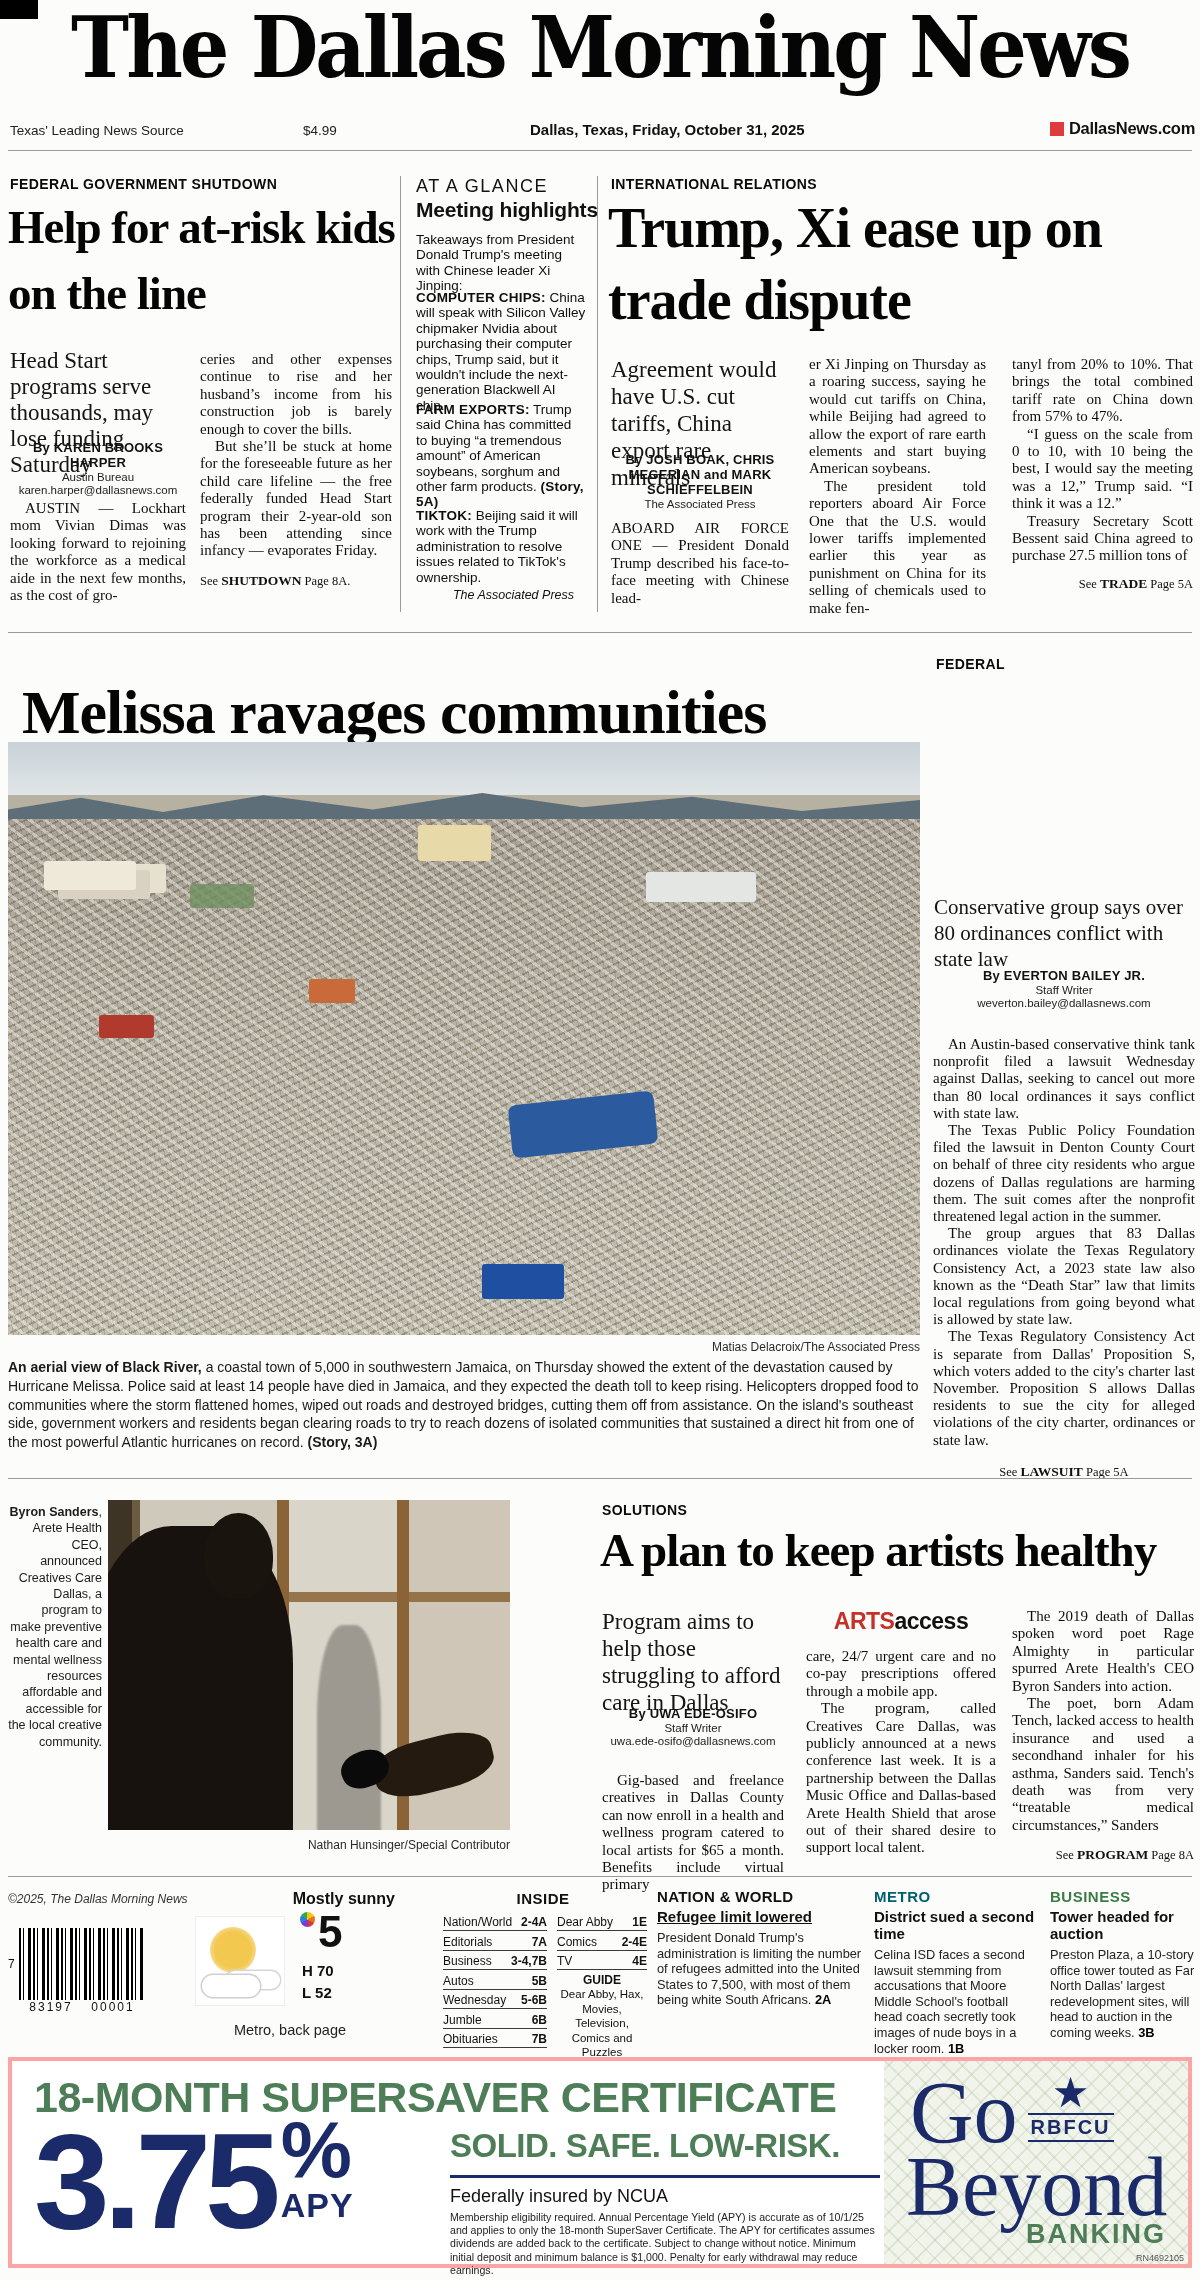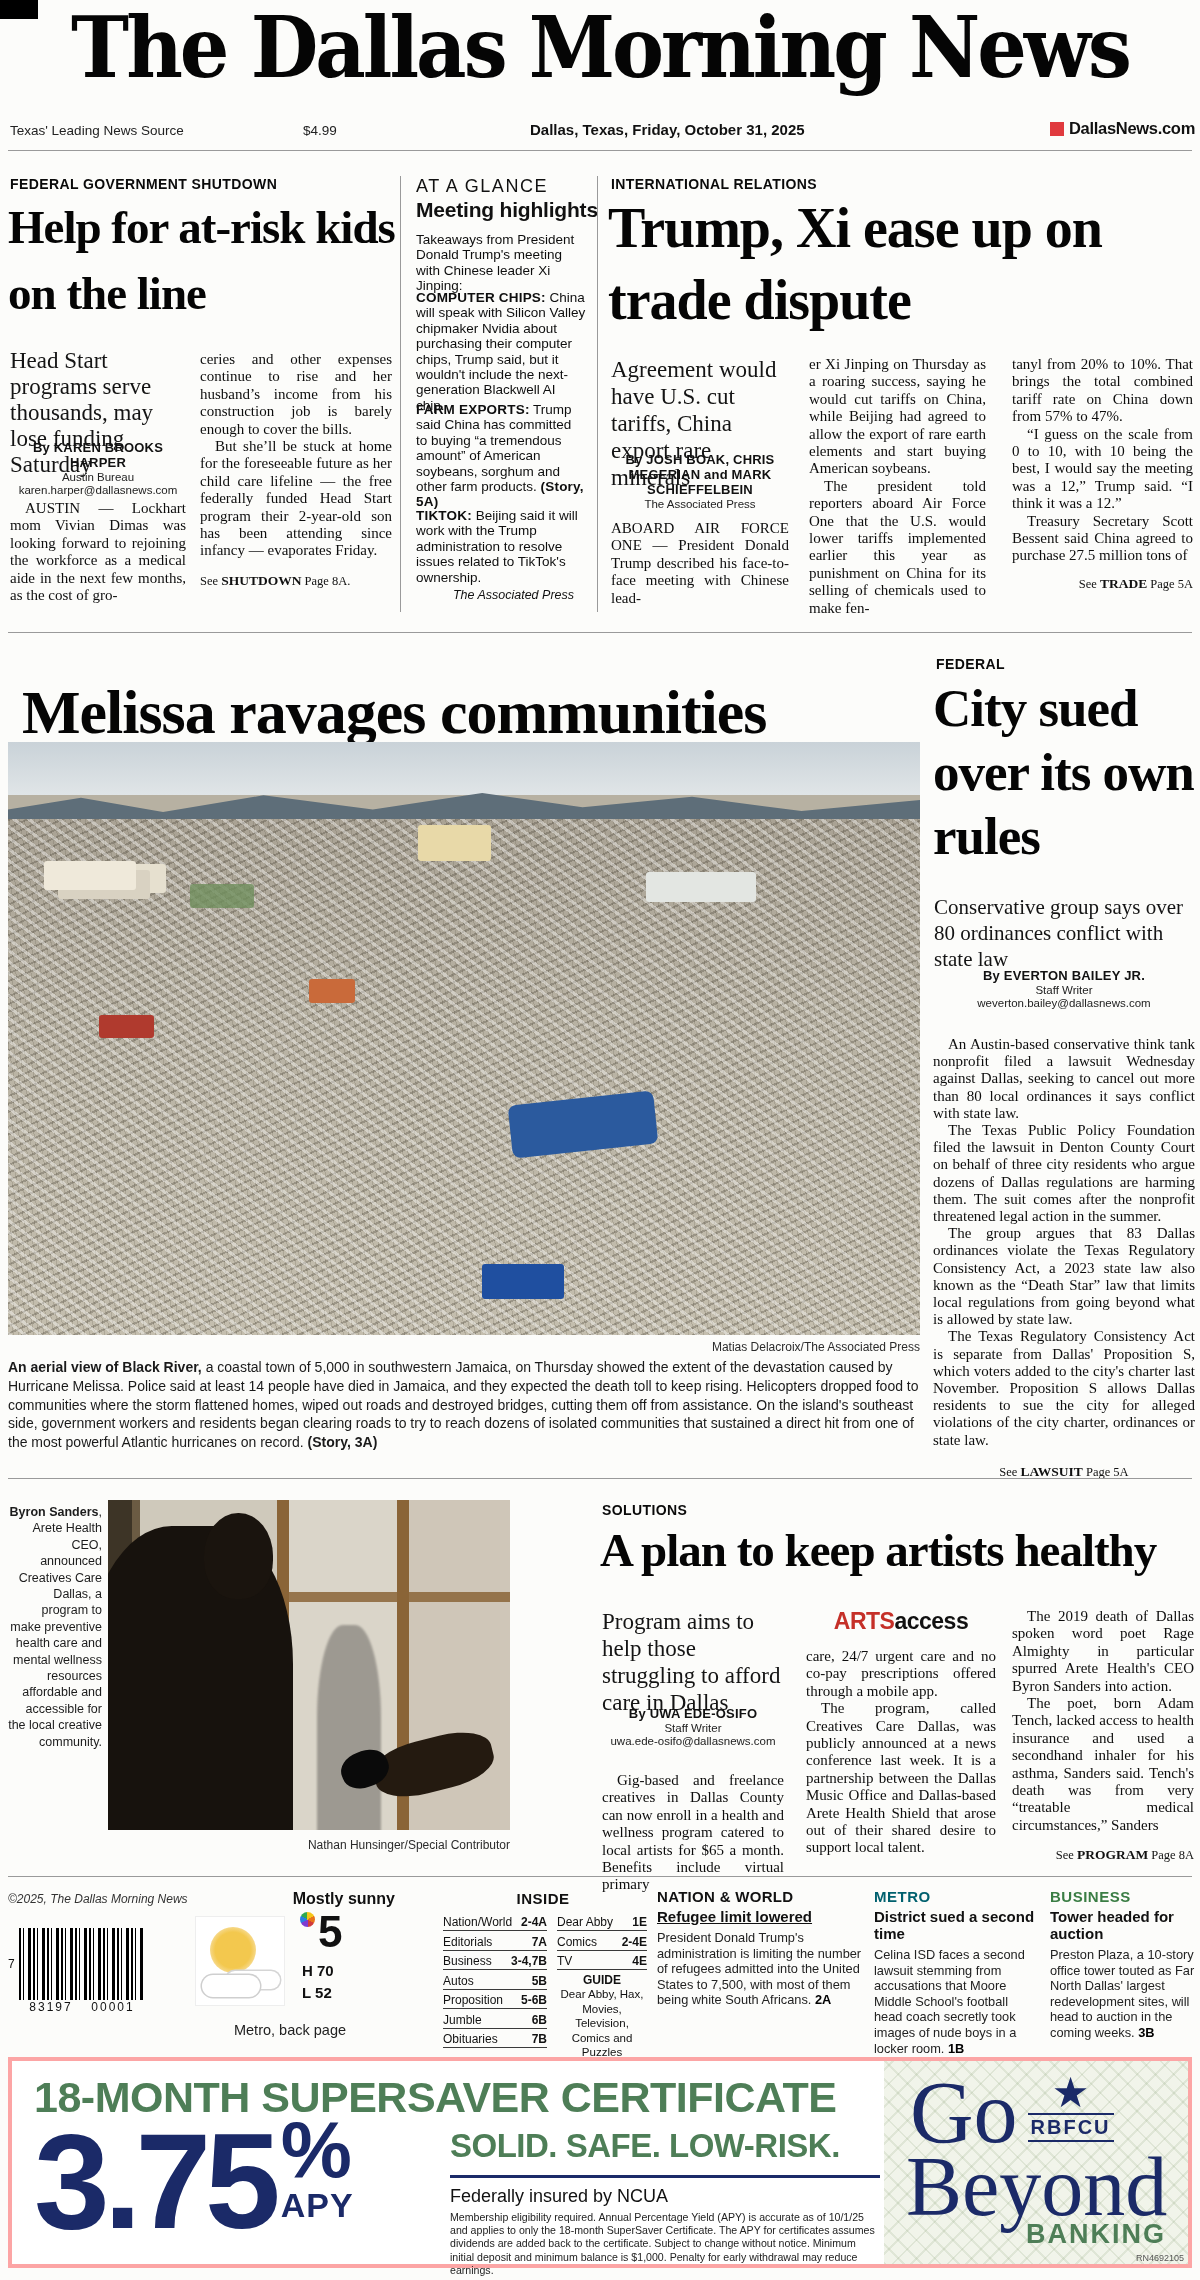--- a/index.html
+++ b/index.html
@@ -151,21 +151,20 @@
     <div class="spot" style="left:52%;top:88%;width:9%;height:6%;background:#1f4fa0;"></div>
     <div class="spot" style="left:33%;top:40%;width:5%;height:4%;background:#c96a3a;"></div>
     <div class="spot" style="left:20%;top:24%;width:7%;height:4%;background:#6f8f5d;opacity:.8;"></div>
   </div>
   <div class="abs credit" style="left:8px;top:1340px;width:912px;">Matias Delacroix/The Associated Press</div>
   <div class="abs cap" style="left:8px;top:1358px;width:912px;">
     <b>An aerial view of Black River,</b><span> a coastal town of 5,000 in southwestern Jamaica, on Thursday showed the extent of the devastation caused by Hurricane Melissa. Police said at least 14 people have died in Jamaica, and they expected the death toll to keep rising. Helicopters dropped food to communities where the storm flattened homes, wiped out roads and destroyed bridges, cutting them off from assistance. On the island's southeast side, government workers and residents began clearing roads to try to reach dozens of isolated communities that sustained a direct hit from one of the most powerful Atlantic hurricanes on record. </span><b>(Story, 3A)</b>
   </div>
 
   <div class="abs k" style="left:936px;top:656px;">FEDERAL</div>
-  <div class="abs hl" style="left:933px;top:676px;width:262px;font-size:53px;line-height:64px;">City sued over its own rules</div>
   <div class="abs deck" style="left:934px;top:894px;width:262px;font-size:21px;line-height:26px;">Conservative group says over 80 ordinances conflict with state law</div>
   <div class="abs by" style="left:933px;top:968px;width:262px;">
     <div class="n">By EVERTON BAILEY JR.</div>
     <div class="r">Staff Writer</div>
     <div class="r">weverton.bailey@dallasnews.com</div>
   </div>
   <div class="abs bt" style="left:933px;top:1036px;width:262px;line-height:17.2px;">
     <p>An Austin-based conservative think tank nonprofit filed a lawsuit Wednesday against Dallas, seeking to cancel out more than 80 local ordinances it says conflict with state law.</p>
     <p>The Texas Public Policy Foundation filed the lawsuit in Denton County Court on behalf of three city residents who argue dozens of Dallas regulations are harming them. The suit comes after the nonprofit threatened legal action in the summer.</p>
     <p>The group argues that 83 Dallas ordinances violate the Texas Regulatory Consistency Act, a 2023 state law also known as the “Death Star” law that limits local regulations from going beyond what is allowed by state law.</p>
@@ -252,21 +251,21 @@
       </div>
     <div class="ins-row">
         <span>Business</span>
         <b>3-4,7B</b>
       </div>
     <div class="ins-row">
         <span>Autos</span>
         <b>5B</b>
       </div>
     <div class="ins-row">
-        <span>Proposition</span>
+        <span>Wednesday</span>
         <b>5-6B</b>
       </div>
     <div class="ins-row">
         <span>Jumble</span>
         <b>6B</b>
       </div>
     <div class="ins-row">
         <span>Obituaries</span>
         <b>7B</b>
       </div>

